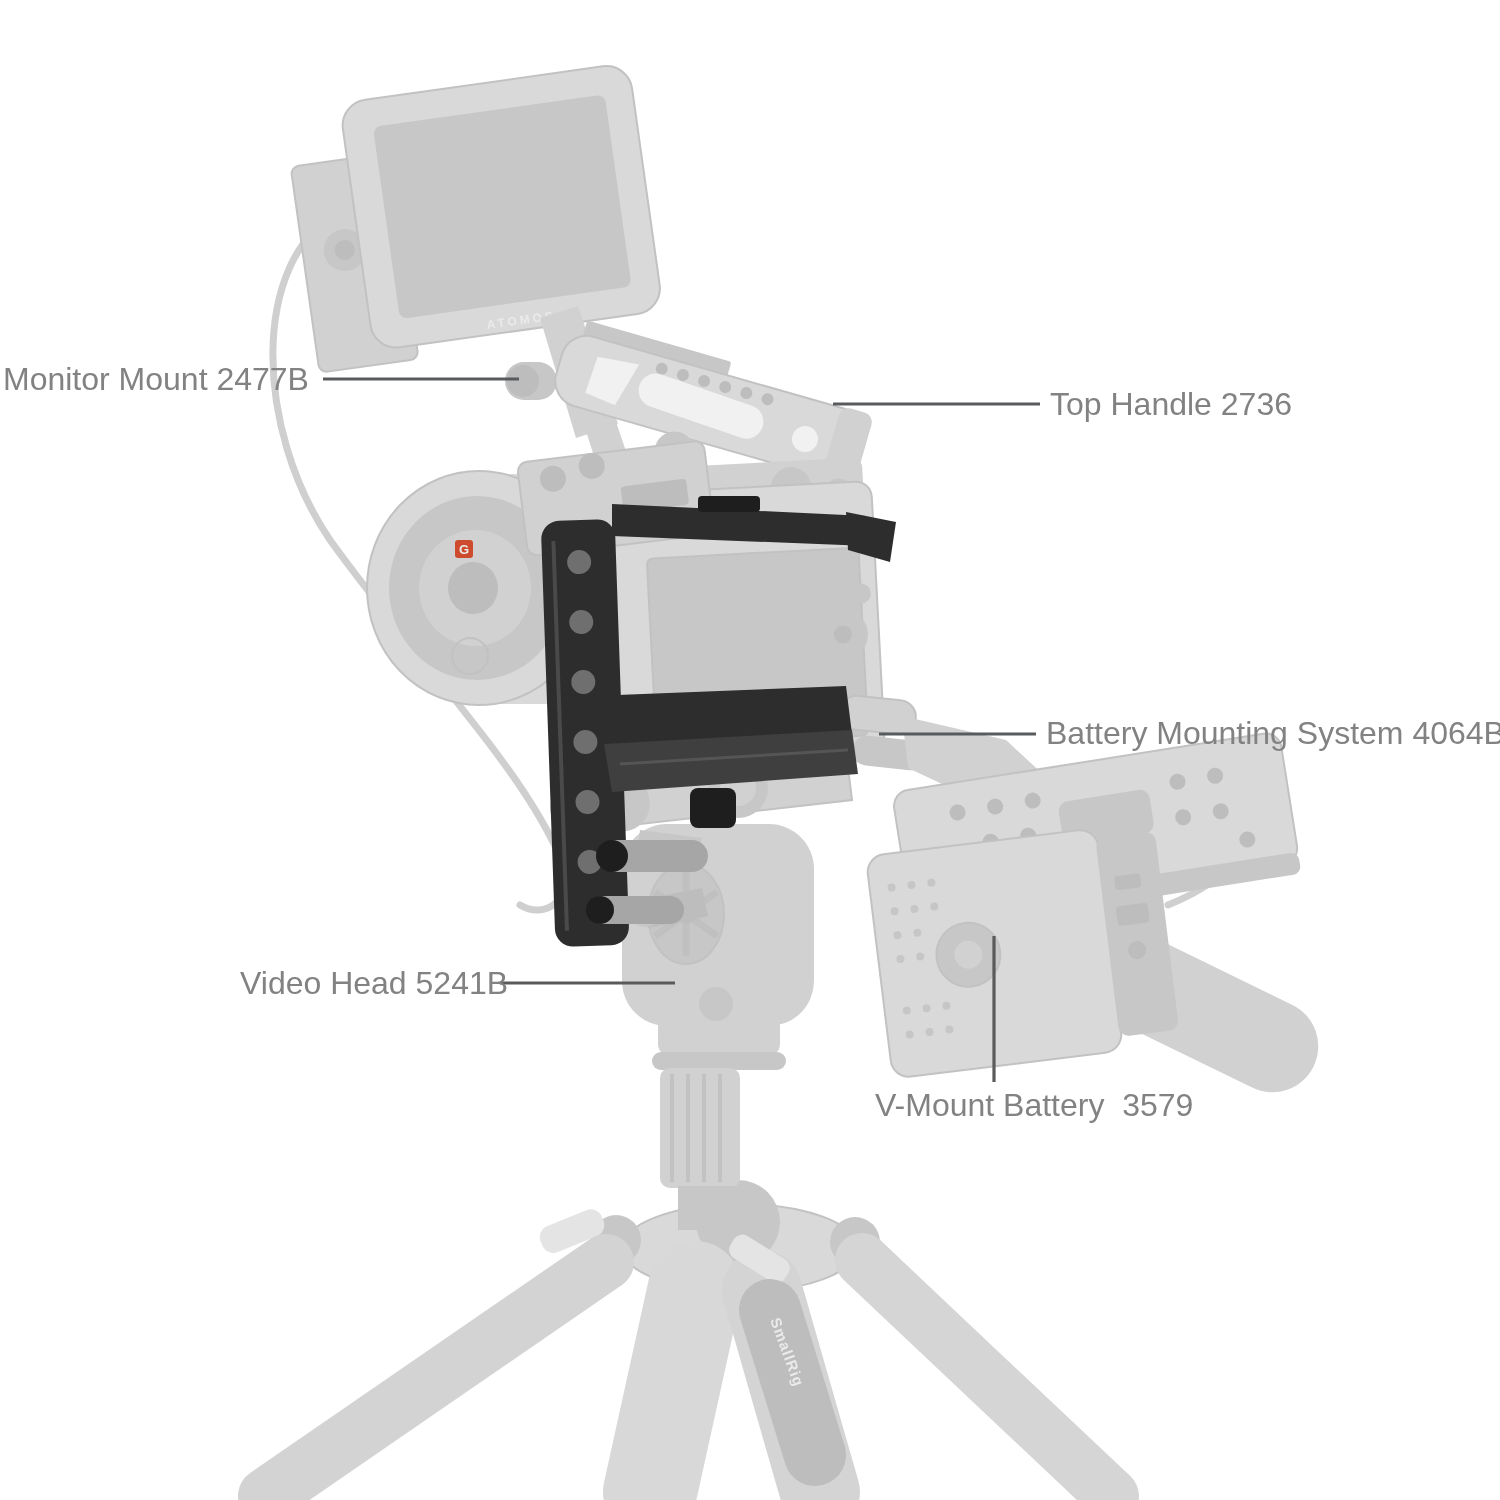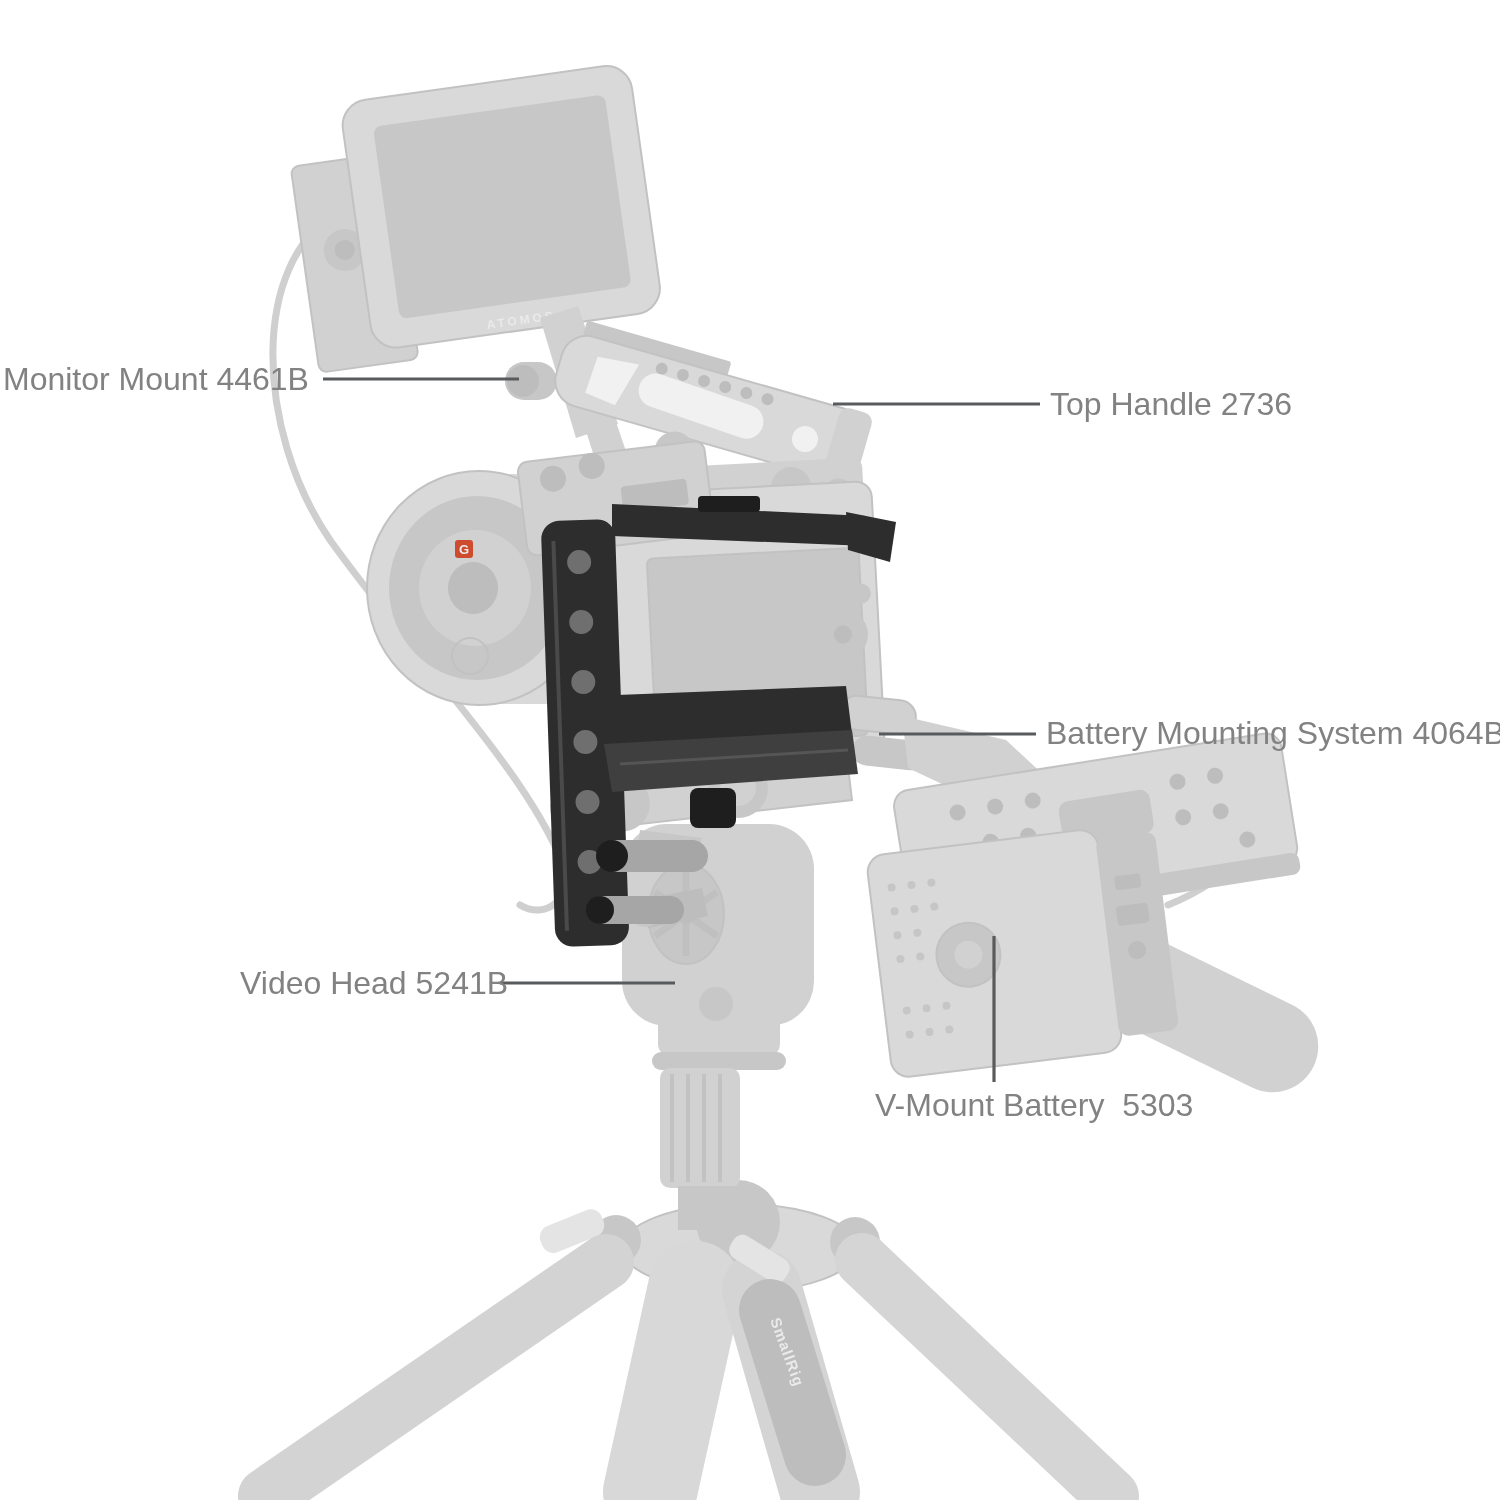--- a/index.html
+++ b/index.html
@@ -233,18 +233,18 @@
     <circle class="dark2" cx="600" cy="910" r="14"></circle>
   </g>
 
   <line class="leader" x1="323" y1="379" x2="519" y2="379"></line>
   <line class="leader" x1="833" y1="404" x2="1040" y2="404"></line>
   <line class="leader" x1="879" y1="734" x2="1036" y2="734"></line>
   <line class="leader" x1="500" y1="983" x2="675" y2="983"></line>
   <line class="leader" x1="994" y1="936" x2="994" y2="1082"></line>
 </svg>
 
-  <div class="part-label" style="left:3px;top:361px;">Monitor Mount 4461B</div>
+  <div class="part-label" style="left:3px;top:361px;">Monitor Mount 2477B</div>
   <div class="part-label" style="left:1050px;top:386px;">Top Handle 2736</div>
   <div class="part-label" style="left:1046px;top:715px;">Battery Mounting System 4064B</div>
   <div class="part-label" style="left:240px;top:965px;">Video Head 5241B</div>
-  <div class="part-label" style="left:875px;top:1087px;">V-Mount Battery  5303</div>
+  <div class="part-label" style="left:875px;top:1087px;">V-Mount Battery  3579</div>
 </div>
 
 </body></html>

